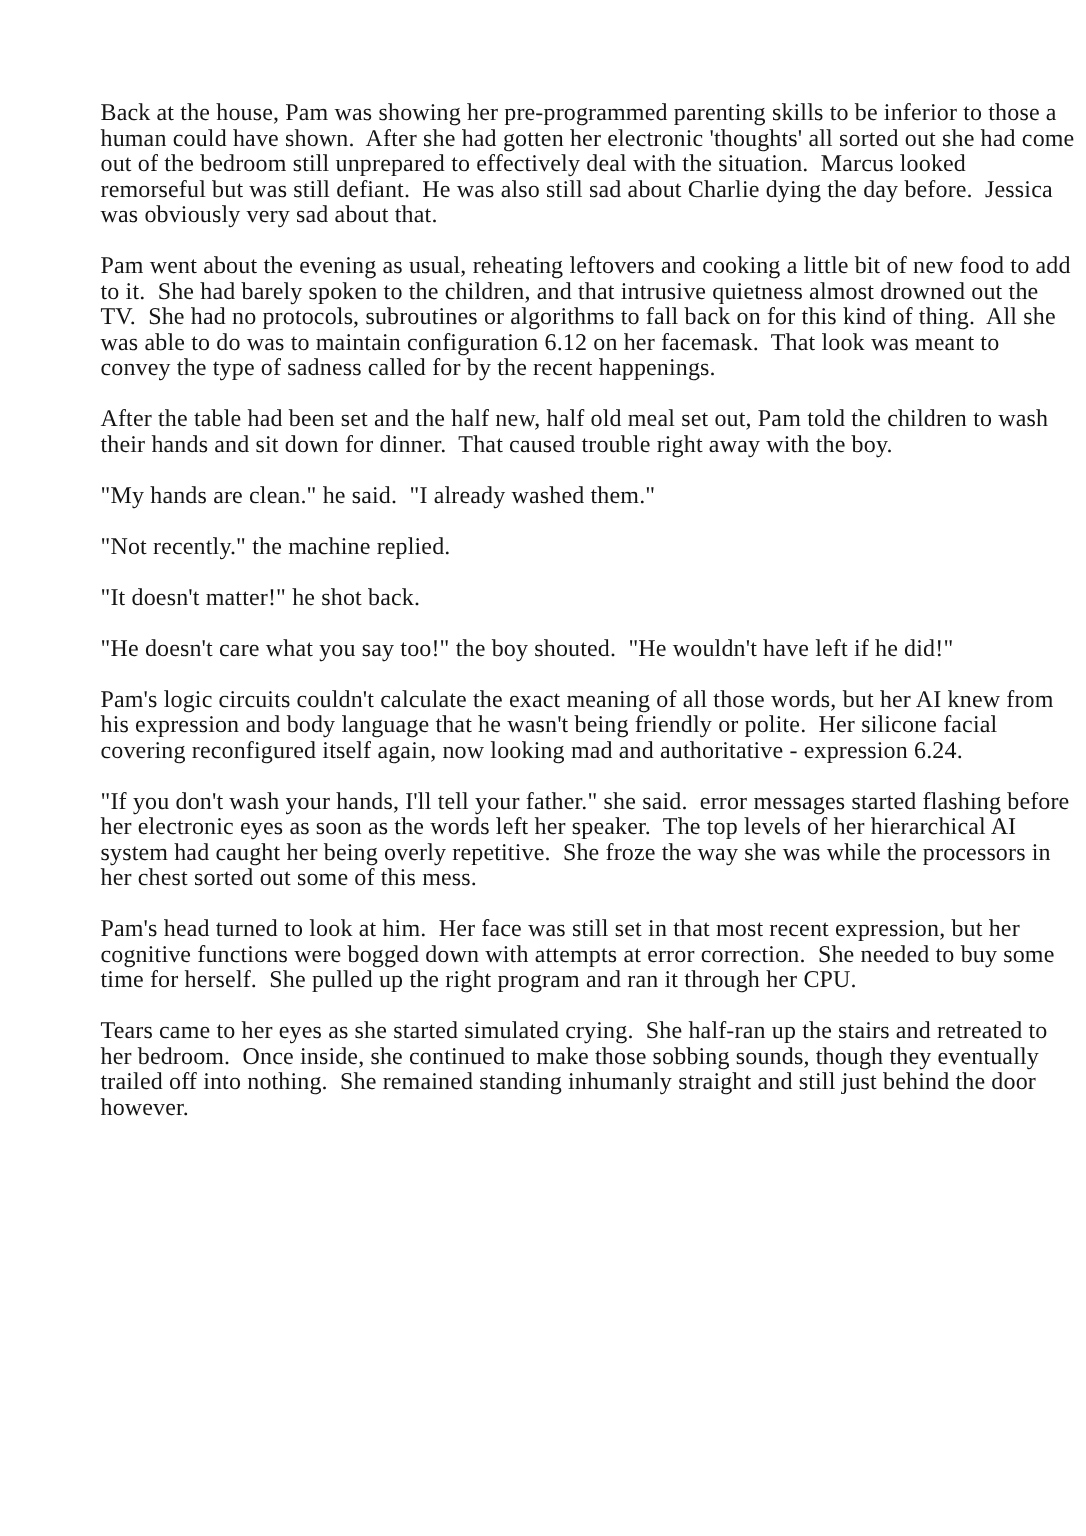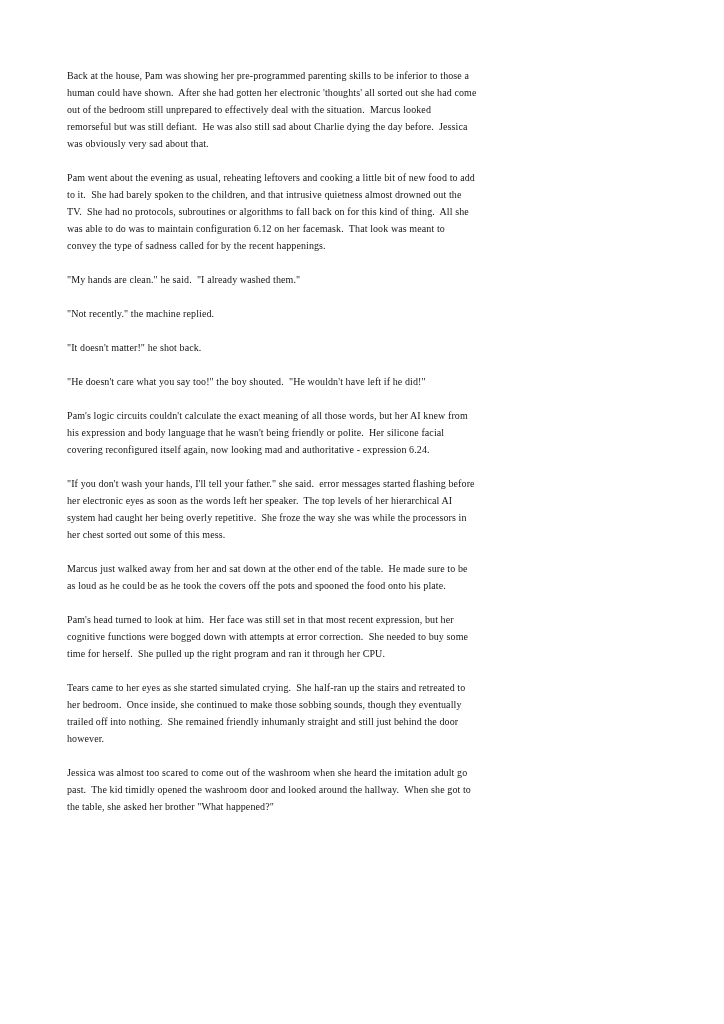--- a/index.html
+++ b/index.html
@@ -11,21 +11,21 @@
     height: 1024px;
     background: #ffffff;
     overflow: hidden;
   }
   .page {
     box-sizing: border-box;
     width: 724px;
     height: 1024px;
     padding: 67px 0 0 67px;
     font-family: "Liberation Serif", serif;
-    font-size: 10px;
+    font-size: 16px;
     line-height: 17px;
     color: #151515;
   }
   .page p {
     margin: 0 0 17px 0;
     white-space: pre; 
     letter-spacing: 0.1px;
   }
 </style>
 </head>
@@ -35,36 +35,33 @@
   <p>Back at the house, Pam was showing her pre-programmed parenting skills to be inferior to those a
 human could have shown.  After she had gotten her electronic 'thoughts' all sorted out she had come
 out of the bedroom still unprepared to effectively deal with the situation.  Marcus looked
 remorseful but was still defiant.  He was also still sad about Charlie dying the day before.  Jessica
 was obviously very sad about that.</p>
   <p>Pam went about the evening as usual, reheating leftovers and cooking a little bit of new food to add
 to it.  She had barely spoken to the children, and that intrusive quietness almost drowned out the
 TV.  She had no protocols, subroutines or algorithms to fall back on for this kind of thing.  All she
 was able to do was to maintain configuration 6.12 on her facemask.  That look was meant to
 convey the type of sadness called for by the recent happenings.</p>
+  <p>After the table had been set and the half new, half old meal set out, Pam told the children to wash
+their hands and sit down for dinner.  That caused trouble right away with the boy.</p>
   <p>"My hands are clean." he said.  "I already washed them."</p>
   <p>"Not recently." the machine replied.</p>
   <p>"It doesn't matter!" he shot back.</p>
   <p>"He doesn't care what you say too!" the boy shouted.  "He wouldn't have left if he did!"</p>
   <p>Pam's logic circuits couldn't calculate the exact meaning of all those words, but her AI knew from
 his expression and body language that he wasn't being friendly or polite.  Her silicone facial
 covering reconfigured itself again, now looking mad and authoritative - expression 6.24.</p>
   <p>"If you don't wash your hands, I'll tell your father." she said.  error messages started flashing before
 her electronic eyes as soon as the words left her speaker.  The top levels of her hierarchical AI
 system had caught her being overly repetitive.  She froze the way she was while the processors in
 her chest sorted out some of this mess.</p>
-  <p>Marcus just walked away from her and sat down at the other end of the table.  He made sure to be
-as loud as he could be as he took the covers off the pots and spooned the food onto his plate.</p>
   <p>Pam's head turned to look at him.  Her face was still set in that most recent expression, but her
 cognitive functions were bogged down with attempts at error correction.  She needed to buy some
 time for herself.  She pulled up the right program and ran it through her CPU.</p>
   <p>Tears came to her eyes as she started simulated crying.  She half-ran up the stairs and retreated to
 her bedroom.  Once inside, she continued to make those sobbing sounds, though they eventually
-trailed off into nothing.  She remained friendly inhumanly straight and still just behind the door
+trailed off into nothing.  She remained standing inhumanly straight and still just behind the door
 however.</p>
-  <p>Jessica was almost too scared to come out of the washroom when she heard the imitation adult go
-past.  The kid timidly opened the washroom door and looked around the hallway.  When she got to
-the table, she asked her brother "What happened?"</p>
 </div>
 
 </body></html>

